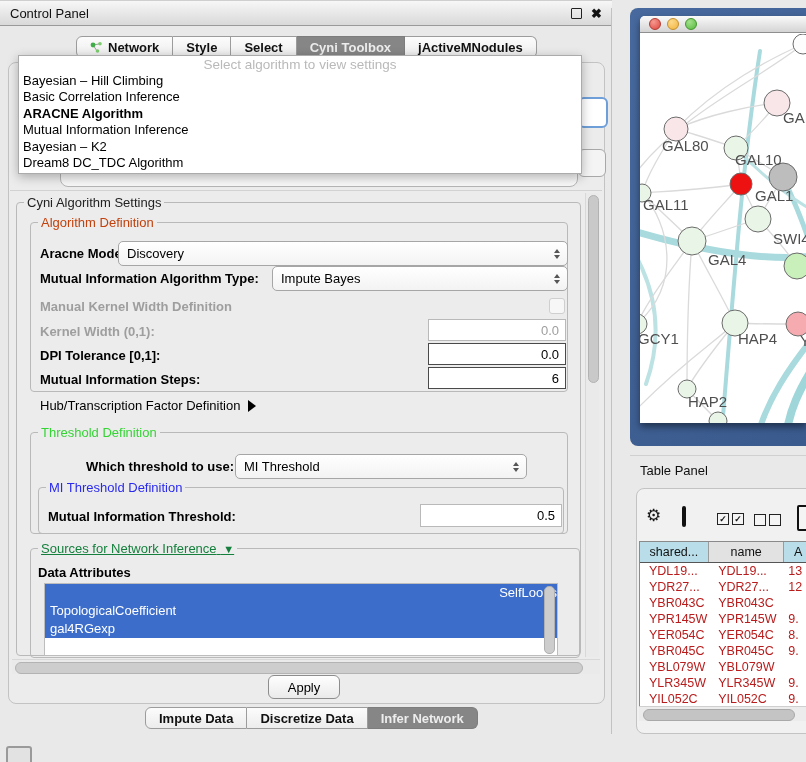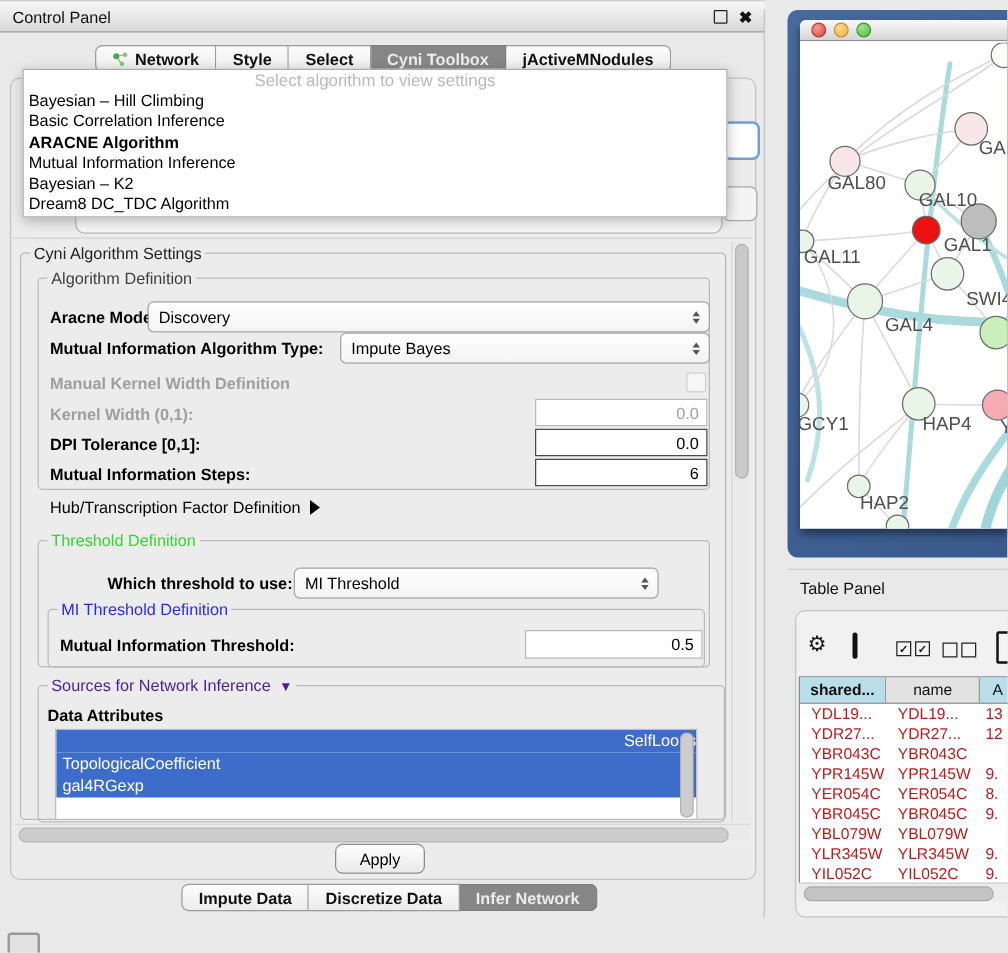--- a/index.html
+++ b/index.html
@@ -106,21 +106,21 @@
   .tbl-head{display:flex;height:20px;border-top:1px solid #8a8a8a;border-bottom:1.5px solid #555;}
   .th{font-size:12.5px;color:#111;display:flex;align-items:center;justify-content:center;border-right:1px solid #9b9b9b;box-sizing:border-box;}
   .th.selcol{background:#b9dde9;}
   .th.plain{background:#e2e2e2;}
   .tbl-body{background:#fff;}
   .tr{display:flex;height:16px;}
   .td{font-size:12.5px;color:#b91c1c;line-height:16px;white-space:nowrap;overflow:hidden;box-sizing:border-box;}
   .td.c1{width:70px;padding-left:9px;}
   .td.c2{width:77px;padding-left:9px;}
   .td.c3{width:28px;padding-left:3px;}
-  .th.c1{width:70px;font-weight:bold;}
+  .th.c1{width:70px;}
   .th.c2{width:77px;}
   .th.c3{width:29px;}
   .tp-hscroll{position:absolute;left:2px;top:217px;right:0;height:14px;background:#ececec;border-top:1px solid #cfcfcf;}
   .tp-hthumb{position:absolute;left:4px;top:1.5px;width:150px;height:10px;background:#c4c4c4;border:1px solid #a9a9a9;border-radius:6px;}
 </style>
 </head>
 <body>
 
 <div class="stage">
 
@@ -181,21 +181,21 @@
     <div class="vscroll-thumb"></div>
   </div>
   <div class="abs hscroll-track">
     <div class="hscroll-thumb"></div>
   </div>
 
   <div class="abs group" style="left:16px;top:202px;width:563px;height:452px;"></div>
   <div class="abs gtitle" style="left:24px;top:195px;color:#222;">Cyni Algorithm Settings</div>
 
   <div class="abs group" style="left:30px;top:222px;width:536px;height:168px;"></div>
-  <div class="abs gtitle" style="left:38px;top:215px;color:#404040;">Algorithm Definition</div>
+  <div class="abs gtitle" style="left:38px;top:215px;color:#c2410c;">Algorithm Definition</div>
 
   <div class="abs lbl" style="left:40px;top:246px;">Aracne Mode:</div>
   <div class="abs combo" style="left:118px;top:241px;width:448px;height:23px;">
     <span class="combo-text">Discovery</span>
     <span class="spin">
         <span class="tri-up"></span>
         <span class="tri-dn"></span>
       </span>
   </div>
 
@@ -237,21 +237,21 @@
       </span>
   </div>
 
   <div class="abs group" style="left:38px;top:487px;width:524px;height:45px;"></div>
   <div class="abs gtitle" style="left:46px;top:480px;color:#2a2aee;">MI Threshold Definition</div>
 
   <div class="abs lbl" style="left:48px;top:509px;">Mutual Information Threshold:</div>
   <div class="abs field" style="left:420px;top:504px;width:142px;height:23px;">0.5</div>
 
   <div class="abs group" style="left:30px;top:548px;width:548px;height:108px;"></div>
-  <div class="abs gtitle" style="left:38px;top:541px;color:#4c1d95;">
+  <div class="abs gtitle" style="left:38px;top:541px;color:#15803d;text-decoration:underline;">
     <span>Sources for Network Inference</span>
     <span style="font-size:11px;">&nbsp;▼</span>
   </div>
   <div class="abs lbl" style="left:38px;top:565px;">Data Attributes</div>
   <div class="abs attr-list" style="left:44px;top:583px;width:512px;height:71px;">
     <div>
         <div class="attr-item" style="background: rgb(61, 109, 203); text-align: right;">SelfLoops</div>
         <div class="attr-item" style="background: rgb(61, 109, 203);">TopologicalCoefficient</div>
         <div class="attr-item" style="background: rgb(61, 109, 203);">gal4RGexp</div>
       </div>

